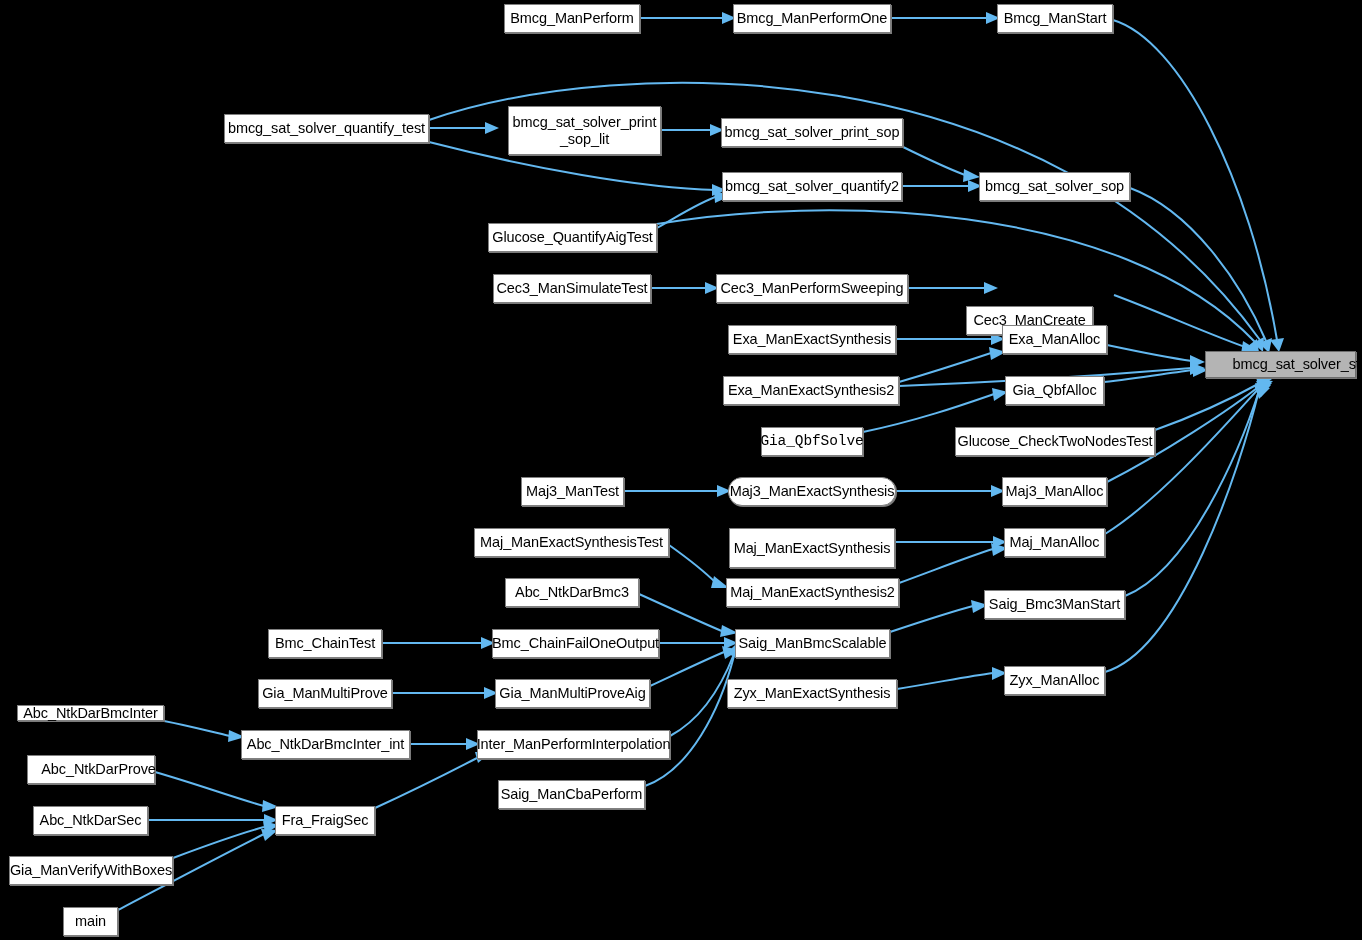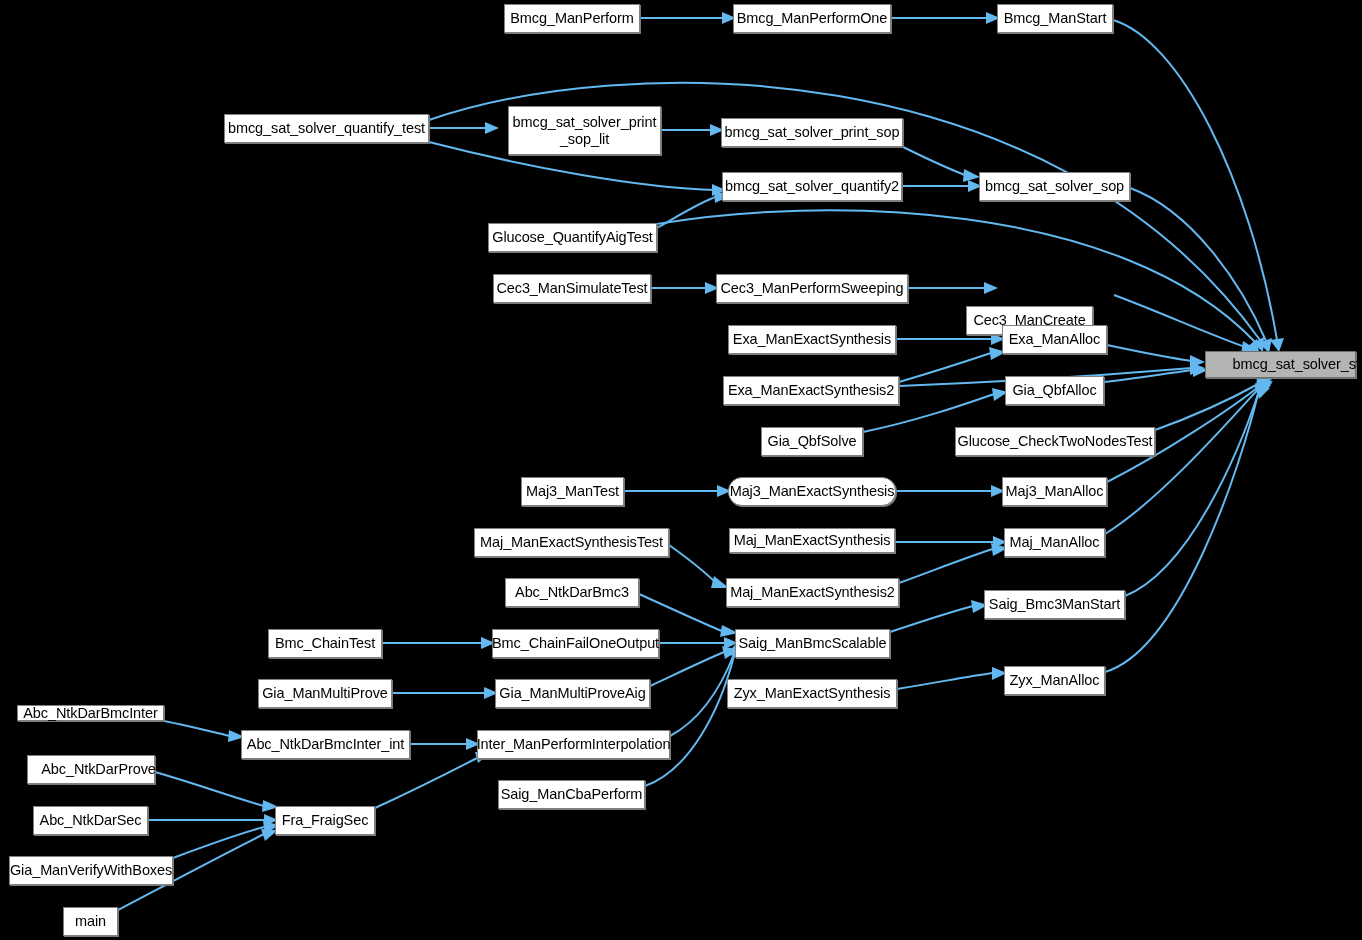--- a/index.html
+++ b/index.html
@@ -140,27 +140,27 @@
       <div class="node" style="left: 979px; top: 172px; width: 151px; height: 29px;">bmcg_sat_solver_sop</div>
       <div class="node" style="left: 488px; top: 223px; width: 169px; height: 29px; text-align: right;">Glucose_QuantifyAigTest</div>
       <div class="node" style="left: 493px; top: 274px; width: 158px; height: 29px;">Cec3_ManSimulateTest</div>
       <div class="node" style="left: 716px; top: 274px; width: 192px; height: 29px;">Cec3_ManPerformSweeping</div>
       <div class="node" style="left: 966px; top: 274px; width: 127px; height: 29px; margin-top: 32px;">Cec3_ManCreate</div>
       <div class="node" style="left: 728px; top: 325px; width: 168px; height: 29px;">Exa_ManExactSynthesis</div>
       <div class="node" style="left: 1002px; top: 325px; width: 105px; height: 29px;">Exa_ManAlloc</div>
       <div class="node current" style="left: 1205px; top: 351px; width: 151px; height: 27px; padding-left: 48px;">bmcg_sat_solver_start</div>
       <div class="node" style="left: 723px; top: 376px; width: 176px; height: 29px;">Exa_ManExactSynthesis2</div>
       <div class="node" style="left: 1005px; top: 376px; width: 99px; height: 29px;">Gia_QbfAlloc</div>
-      <div class="node" style="left: 761px; top: 427px; width: 102px; height: 29px;">Gia_QbfSolve</div>
+      <div class="node" style="left: 761px; top: 427px; width: 102px; height: 29px; font-family: Liberation Mono, monospace;">Gia_QbfSolve</div>
       <div class="node" style="left: 955px; top: 427px; width: 200px; height: 29px;">Glucose_CheckTwoNodesTest</div>
       <div class="node" style="left: 521px; top: 477px; width: 103px; height: 29px;">Maj3_ManTest</div>
       <div class="node" style="left: 728px; top: 477px; width: 168px; height: 29px; border-radius: 14px;">Maj3_ManExactSynthesis</div>
       <div class="node" style="left: 1002px; top: 477px; width: 105px; height: 29px;">Maj3_ManAlloc</div>
       <div class="node" style="left: 474px; top: 528px; width: 195px; height: 29px;">Maj_ManExactSynthesisTest</div>
-      <div class="node" style="left: 729px; top: 528px; width: 166px; height: 25px;">Maj_ManExactSynthesis</div>
+      <div class="node" style="left: 729px; top: 528px; width: 166px; height: 40px;">Maj_ManExactSynthesis</div>
       <div class="node" style="left: 1004px; top: 528px; width: 101px; height: 29px;">Maj_ManAlloc</div>
       <div class="node" style="left: 505px; top: 578px; width: 134px; height: 29px;">Abc_NtkDarBmc3</div>
       <div class="node" style="left: 726px; top: 578px; width: 173px; height: 29px; text-align: right;">Maj_ManExactSynthesis2</div>
       <div class="node" style="left: 984px; top: 590px; width: 141px; height: 29px;">Saig_Bmc3ManStart</div>
       <div class="node" style="left: 268px; top: 629px; width: 114px; height: 29px;">Bmc_ChainTest</div>
       <div class="node" style="left: 492px; top: 629px; width: 167px; height: 29px;">Bmc_ChainFailOneOutput</div>
       <div class="node" style="left: 735px; top: 629px; width: 155px; height: 29px;">Saig_ManBmcScalable</div>
       <div class="node" style="left: 258px; top: 679px; width: 134px; height: 29px;">Gia_ManMultiProve</div>
       <div class="node" style="left: 495px; top: 679px; width: 155px; height: 29px;">Gia_ManMultiProveAig</div>
       <div class="node" style="left: 727px; top: 679px; width: 170px; height: 29px;">Zyx_ManExactSynthesis</div>

